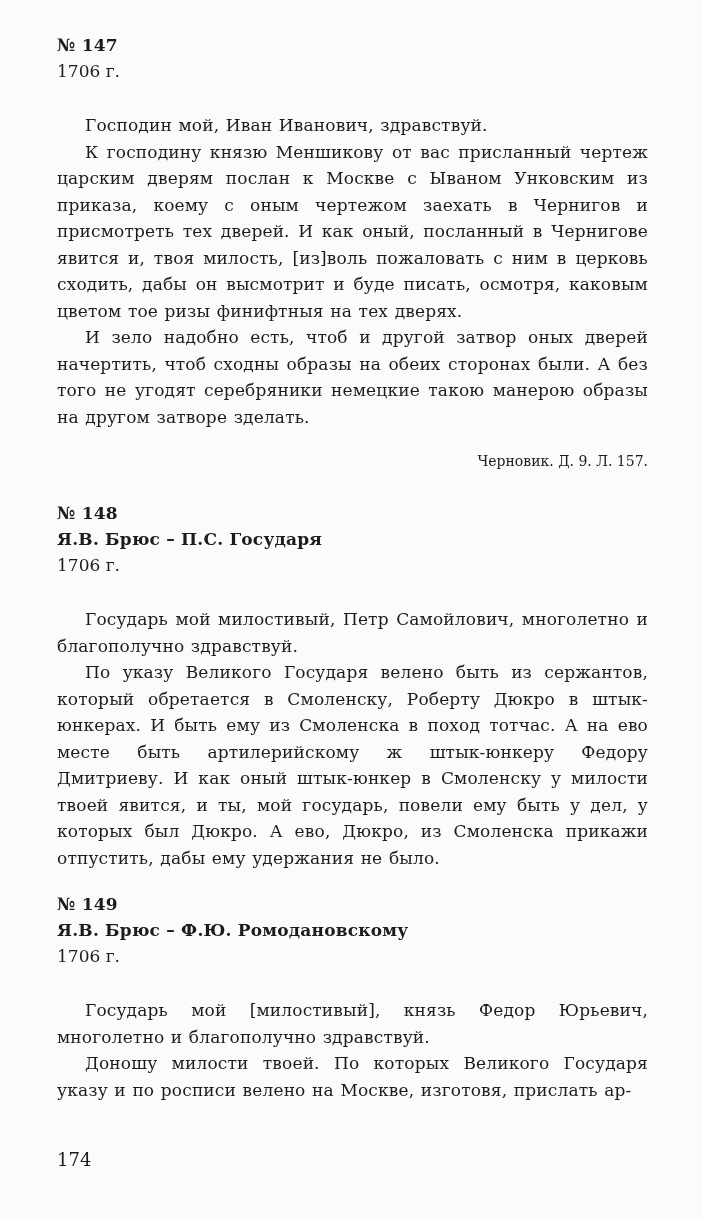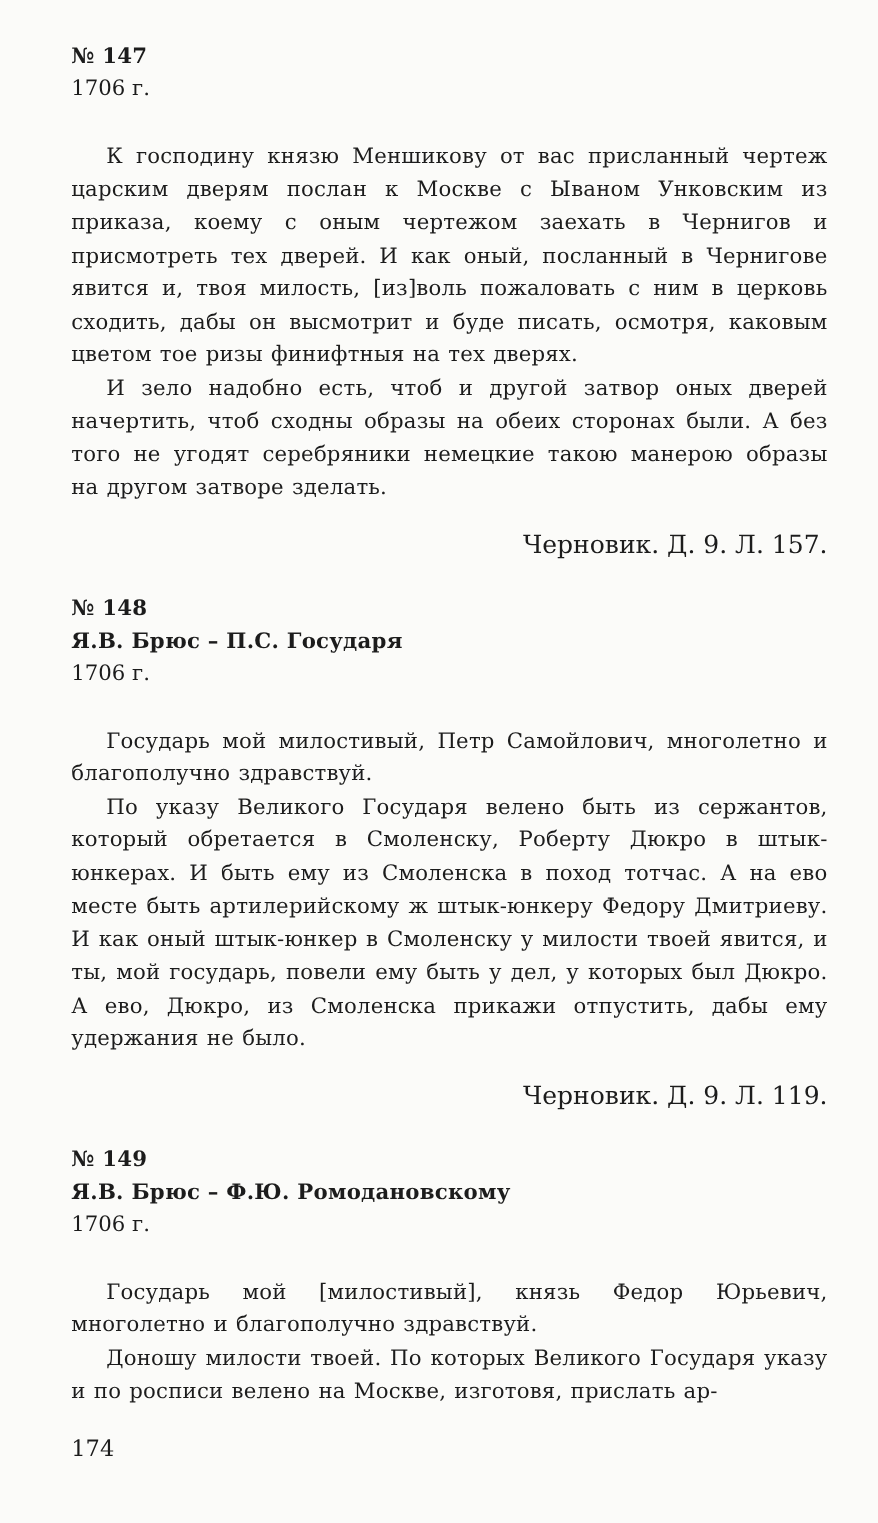--- a/index.html
+++ b/index.html
@@ -12,21 +12,21 @@
     background: #fbfbf9;
     font-family: "DejaVu Serif", "Liberation Serif", serif;
     color: #1c1c1c;
     overflow: hidden;
   }
   .page {
     position: relative;
     box-sizing: border-box;
     width: 702px;
     height: 1218px;
-    padding: 32px 40px 0 57px;
+    padding: 32px 54px 0 57px;
   }
   .letter {
     margin-bottom: 20px;
   }
   .letter-number,
   .letter-title {
     font-weight: bold;
     font-size: 17px;
     line-height: 26px;
     letter-spacing: 0.2px;
@@ -39,21 +39,21 @@
   .letter-body p {
     margin: 0;
     font-size: 17px;
     line-height: 26.5px;
     text-align: justify;
     text-indent: 28px;
     letter-spacing: 0.15px;
     word-spacing: 1px;
   }
   .letter-source {
-    font-size: 20px;
+    font-size: 14px;
     line-height: 26px;
     text-align: right;
     margin-top: 18px;
     margin-bottom: 26px;
   }
   .page-number {
     position: absolute;
     left: 57px;
     bottom: 48px;
     font-size: 18px;
@@ -61,35 +61,35 @@
 </style>
 </head>
 <body>
 
 <div class="page">
 
   <section class="letter">
     <div class="letter-number">№ 147</div>
     <div class="letter-date">1706 г.</div>
     <div class="letter-body">
+      <p>Господин мой, Иван Иванович, здравствуй.</p>
       <p>К господину князю Меншикову от вас присланный чертеж царским дверям послан к Москве с Ываном Унковским из приказа, коему с оным чертежом заехать в Чернигов и присмотреть тех дверей. И как оный, посланный в Чернигове явится и, твоя милость, [из]воль пожаловать с ним в церковь сходить, дабы он высмотрит и буде писать, осмотря, каковым цветом тое ризы финифтныя на тех дверях.</p>
       <p>И зело надобно есть, чтоб и другой затвор оных дверей начертить, чтоб сходны образы на обеих сторонах были. А без того не угодят серебряники немецкие такою манерою образы на другом затворе зделать.</p>
     </div>
     <div class="letter-source">Черновик. Д. 9. Л. 157.</div>
   </section>
 
   <section class="letter">
     <div class="letter-number">№ 148</div>
     <div class="letter-title">Я.В. Брюс – П.С. Государя</div>
     <div class="letter-date">1706 г.</div>
     <div class="letter-body">
       <p>Государь мой милостивый, Петр Самойлович, многолетно и благополучно здравствуй.</p>
       <p>По указу Великого Государя велено быть из сержантов, который обретается в Смоленску, Роберту Дюкро в штык-юнкерах. И быть ему из Смоленска в поход тотчас. А на ево месте быть артилерийскому ж штык-юнкеру Федору Дмитриеву. И как оный штык-юнкер в Смоленску у милости твоей явится, и ты, мой государь, повели ему быть у дел, у которых был Дюкро. А ево, Дюкро, из Смоленска прикажи отпустить, дабы ему удержания не было.</p>
     </div>
-    <div class="letter-source">Черновик. Д. 9. Л. 119.</div>
   </section>
 
   <section class="letter">
     <div class="letter-number">№ 149</div>
     <div class="letter-title">Я.В. Брюс – Ф.Ю. Ромодановскому</div>
     <div class="letter-date">1706 г.</div>
     <div class="letter-body">
       <p>Государь мой [милостивый], князь Федор Юрьевич, многолетно и благополучно здравствуй.</p>
       <p>Доношу милости твоей. По которых Великого Государя указу и по росписи велено на Москве, изготовя, прислать ар-</p>
     </div>

